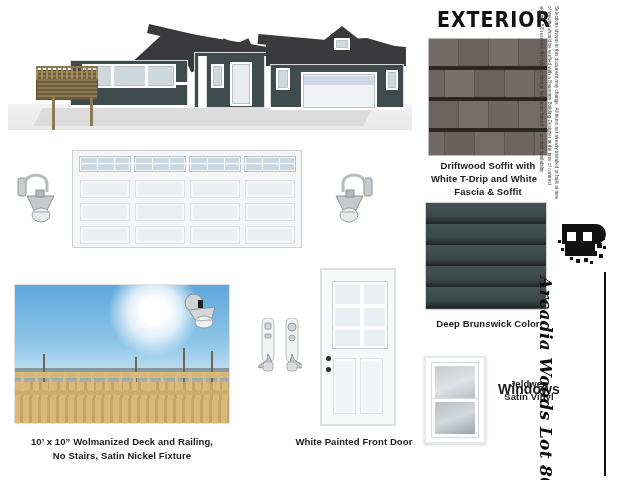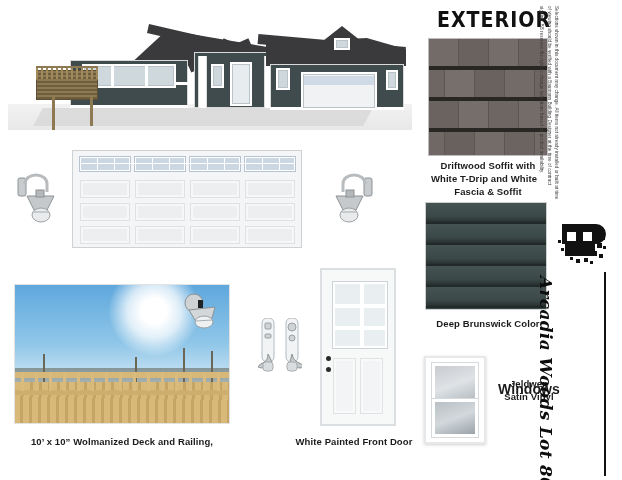--- a/index.html
+++ b/index.html
@@ -277,20 +277,21 @@
         <circle cx="13" cy="10" r="9" fill="#cfd3d5" stroke="#8d9295"></circle>
         <rect x="17" y="7" width="5" height="8" fill="#1e2224"></rect>
         <path d="M8 17 L34 14 L31 25 L14 27 Z" fill="#d3d7d9" stroke="#8d9295"></path>
         <ellipse cx="23" cy="29" rx="9" ry="6" fill="#eef0f1" stroke="#9aa0a3"></ellipse>
         <path d="M15 28 L31 27" stroke="#aab0b3"></path>
       </svg>
     </div>
   </div>
 
   <div class="cap" style="left:10px;top:436px;width:224px;font-size:9.5px;">10’ x 10” Wolmanized Deck and Railing,</div>
+  <div class="cap" style="left:10px;top:450px;width:224px;font-size:9.5px;">No Stairs, Satin Nickel Fixture</div>
 
   <div id="door">
     <div id="doorGlass">
       <div class="dgBar" style="left:25px;top:0;width:4px;height:100%;"></div>
       <div class="dgBar" style="left:0;top:20px;width:100%;height:4px;"></div>
       <div class="dgBar" style="left:0;top:42px;width:100%;height:4px;"></div>
     </div>
     <div class="doorPanel" style="left:11px;"></div>
     <div class="doorPanel" style="right:11px;"></div>
     <div class="doorBore" style="top:86px;"></div>

